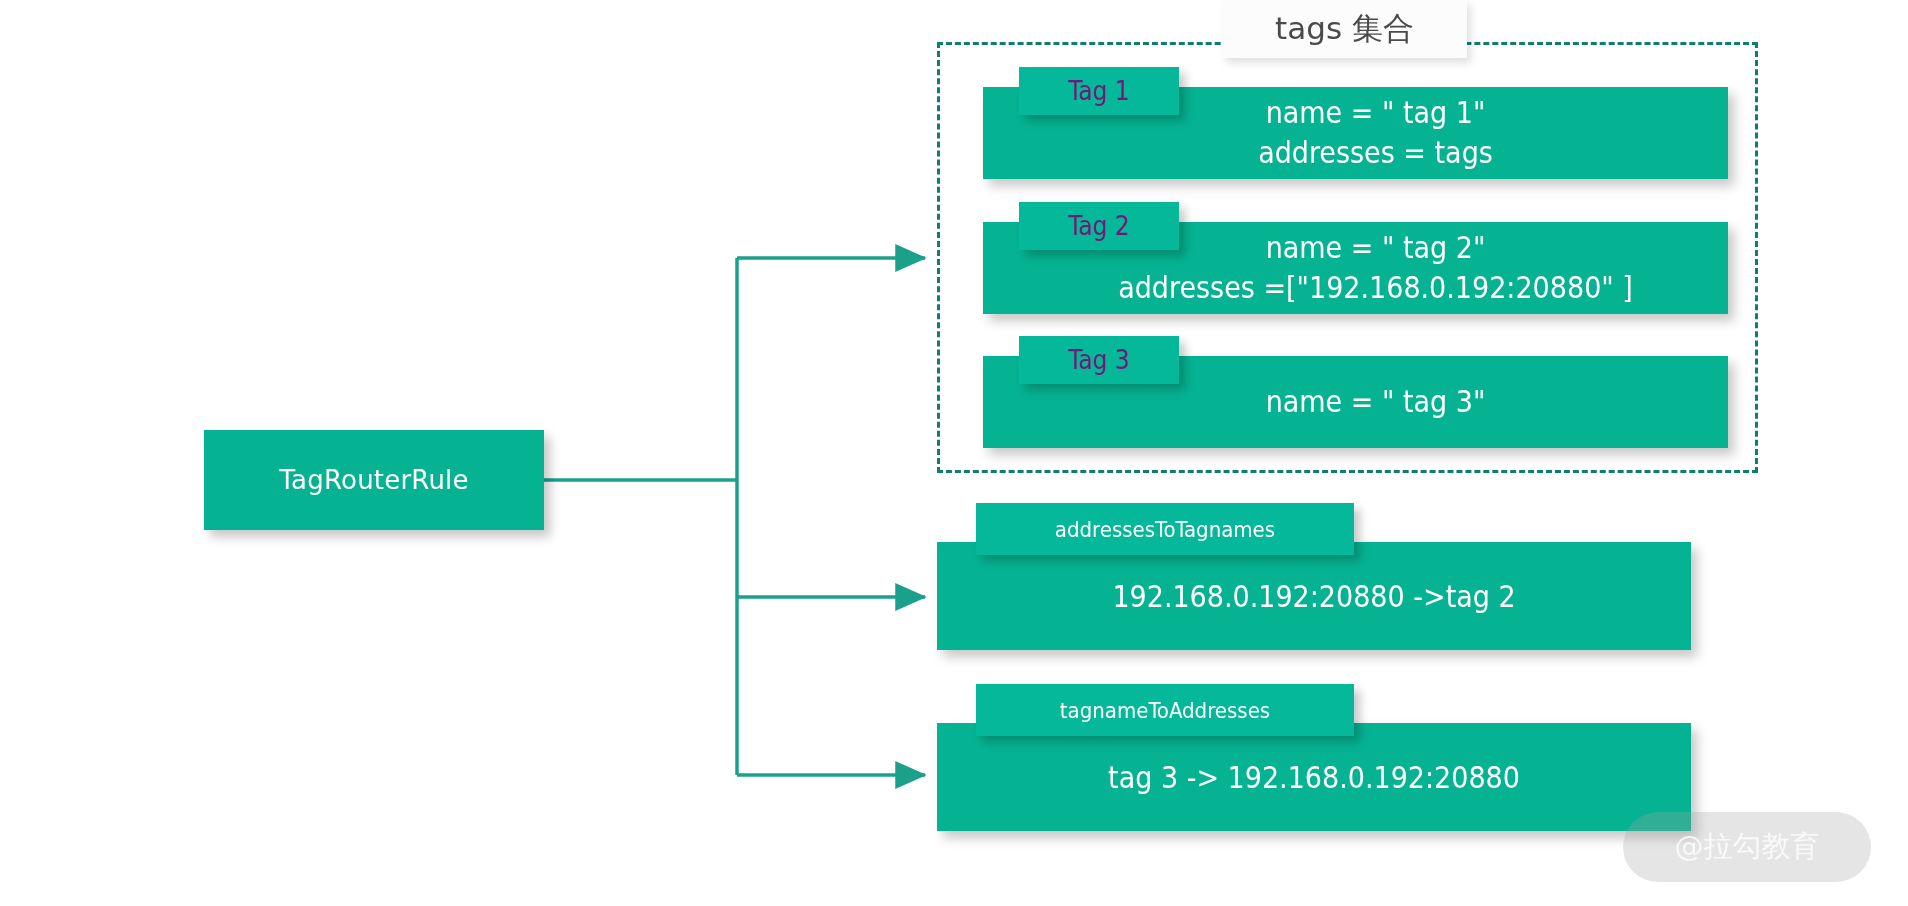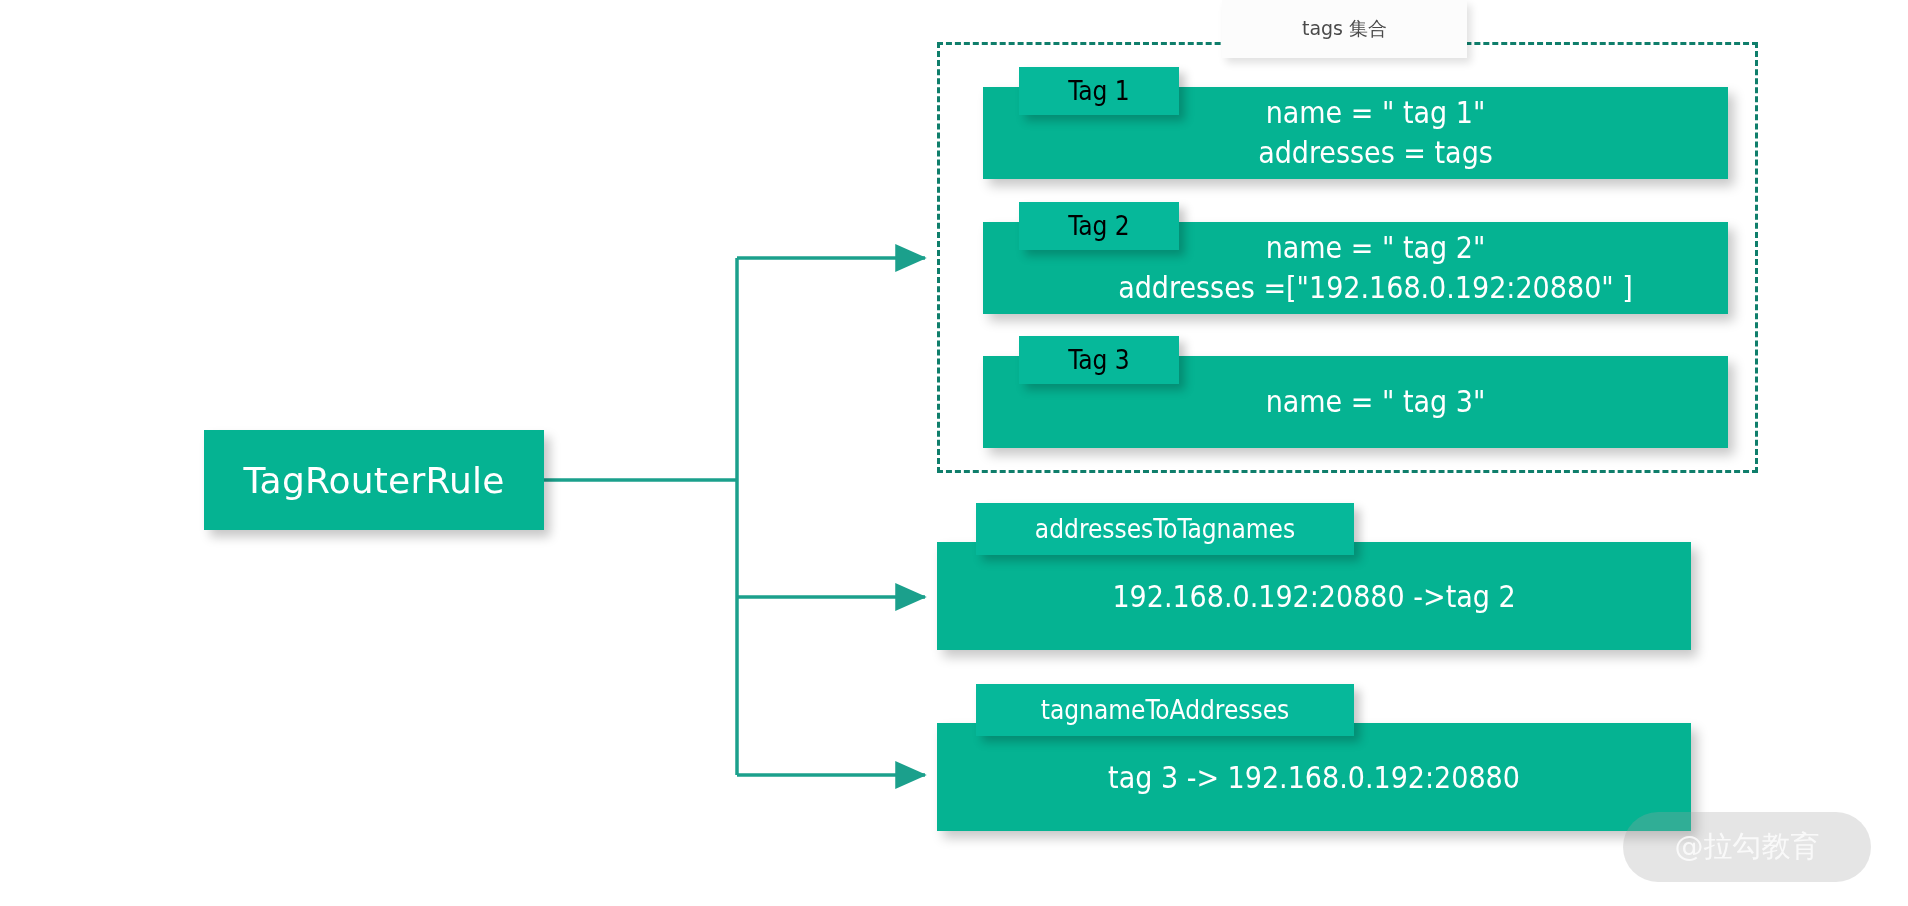--- a/index.html
+++ b/index.html
@@ -31,21 +31,21 @@
     left: 204px;
     top: 430px;
     width: 340px;
     height: 100px;
     display: flex;
     align-items: center;
     justify-content: center;
   }
   #root-node .label {
     color: #ffffff;
-    font-size: 36px;
+    font-size: 26px;
     font-family: "DejaVu Sans", "Liberation Sans", sans-serif;
     letter-spacing: .2px;
     white-space: nowrap;
   }
 
   
   #tags-container {
     position: absolute;
     left: 937px;
     top: 42px;
@@ -59,21 +59,21 @@
     left: 1222px;
     top: 0px;
     width: 245px;
     height: 58px;
     background: #fcfcfc;
     box-shadow: 4px 5px 8px rgba(0,0,0,0.12);
     display: flex;
     align-items: center;
     justify-content: center;
     color: #4a4a4a;
-    font-size: 19px;
+    font-size: 31px;
     font-family: "DejaVu Sans", "Liberation Sans", sans-serif;
     white-space: nowrap;
   }
 
   
   .tag-body {
     position: absolute;
     left: 983px;
     width: 745px;
     background: #05b392;
@@ -97,21 +97,21 @@
   .tag-tab {
     position: absolute;
     left: 1019px;
     width: 160px;
     height: 48px;
     background: #06b89a;
     box-shadow: 6px 6px 9px rgba(0,0,0,0.22);
     display: flex;
     align-items: center;
     justify-content: center;
-    color: #000000;
+    color: #701a75;
     font-size: 26px;
     font-family: "DejaVu Sans Condensed", "DejaVu Sans", "Liberation Sans", sans-serif;
     font-stretch: condensed;
     white-space: nowrap;
     z-index: 3;
   }
 
   #tag-1-body { top: 87px;  height: 92px; }
   #tag-1-tab  { top: 67px; }
   #tag-2-body { top: 222px; height: 92px; }
@@ -143,21 +143,21 @@
     position: absolute;
     left: 976px;
     width: 378px;
     height: 52px;
     background: #06b89a;
     box-shadow: 6px 6px 9px rgba(0,0,0,0.22);
     display: flex;
     align-items: center;
     justify-content: center;
     color: #ffffff;
-    font-size: 26px;
+    font-size: 22px;
     font-family: "DejaVu Sans Condensed", "DejaVu Sans", "Liberation Sans", sans-serif;
     font-stretch: condensed;
     white-space: nowrap;
     z-index: 3;
   }
   #map-1-body { top: 542px; }
   #map-1-tab  { top: 503px; }
   #map-2-body { top: 723px; }
   #map-2-tab  { top: 684px; }
 

